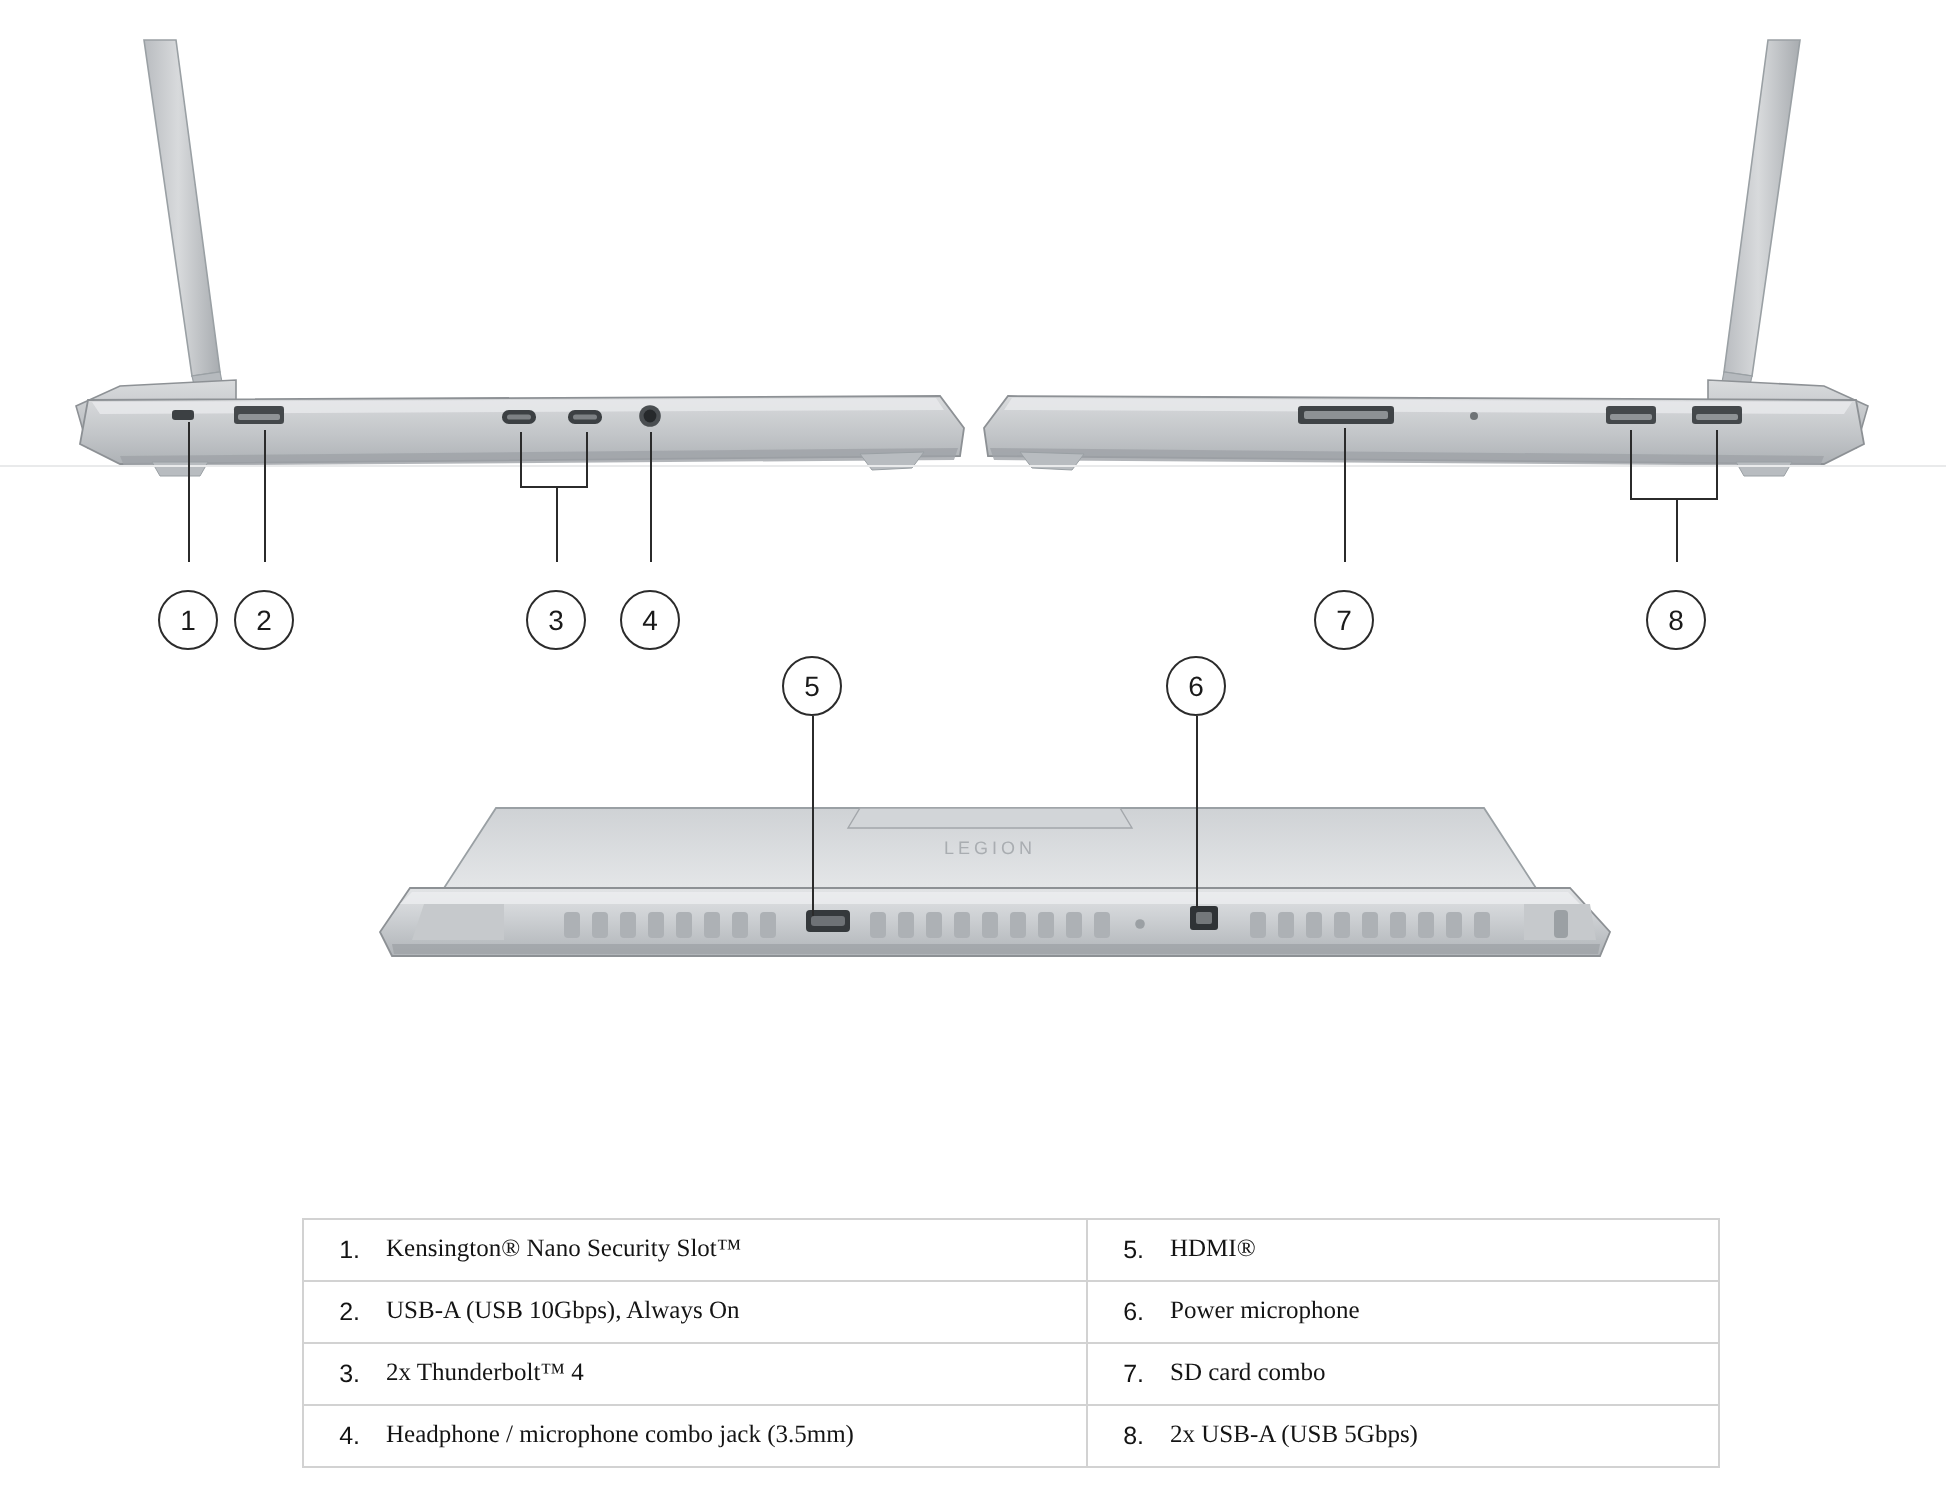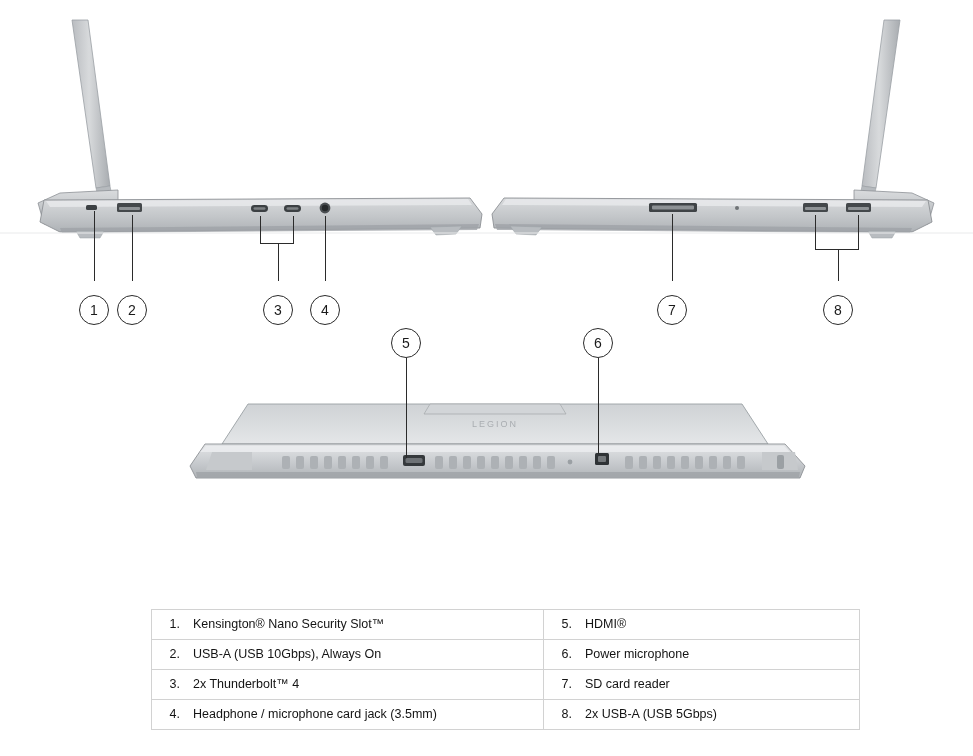--- a/index.html
+++ b/index.html
@@ -67,20 +67,21 @@
   }
   .legend td.num {
     width: 18px;
     text-align: right;
     padding-right: 3px;
     border-right: none;
   }
   .legend td.txt {
     border-left: none;
     padding-left: 10px;
+    font-family: Liberation Serif, serif;
   }
   .legend td.colgap-left { width: 340px; }
 
   
   .art { position: absolute; left: 0; top: 0; }
 </style>
 </head>
 <body>
 
 <div class="stage">
@@ -279,24 +280,24 @@
       <tr>
         <td class="num">2.</td>
         <td class="txt">USB-A (USB 10Gbps), Always On</td>
         <td class="num">6.</td>
         <td class="txt">Power microphone</td>
       </tr>
       <tr>
         <td class="num">3.</td>
         <td class="txt">2x Thunderbolt™ 4</td>
         <td class="num">7.</td>
-        <td class="txt">SD card reader</td>
+        <td class="txt">SD card combo</td>
       </tr>
       <tr>
         <td class="num">4.</td>
-        <td class="txt">Headphone / microphone card jack (3.5mm)</td>
+        <td class="txt">Headphone / microphone combo jack (3.5mm)</td>
         <td class="num">8.</td>
         <td class="txt">2x USB-A (USB 5Gbps)</td>
       </tr>
     </tbody>
   </table>
 
 </div>
 
 </body></html>

